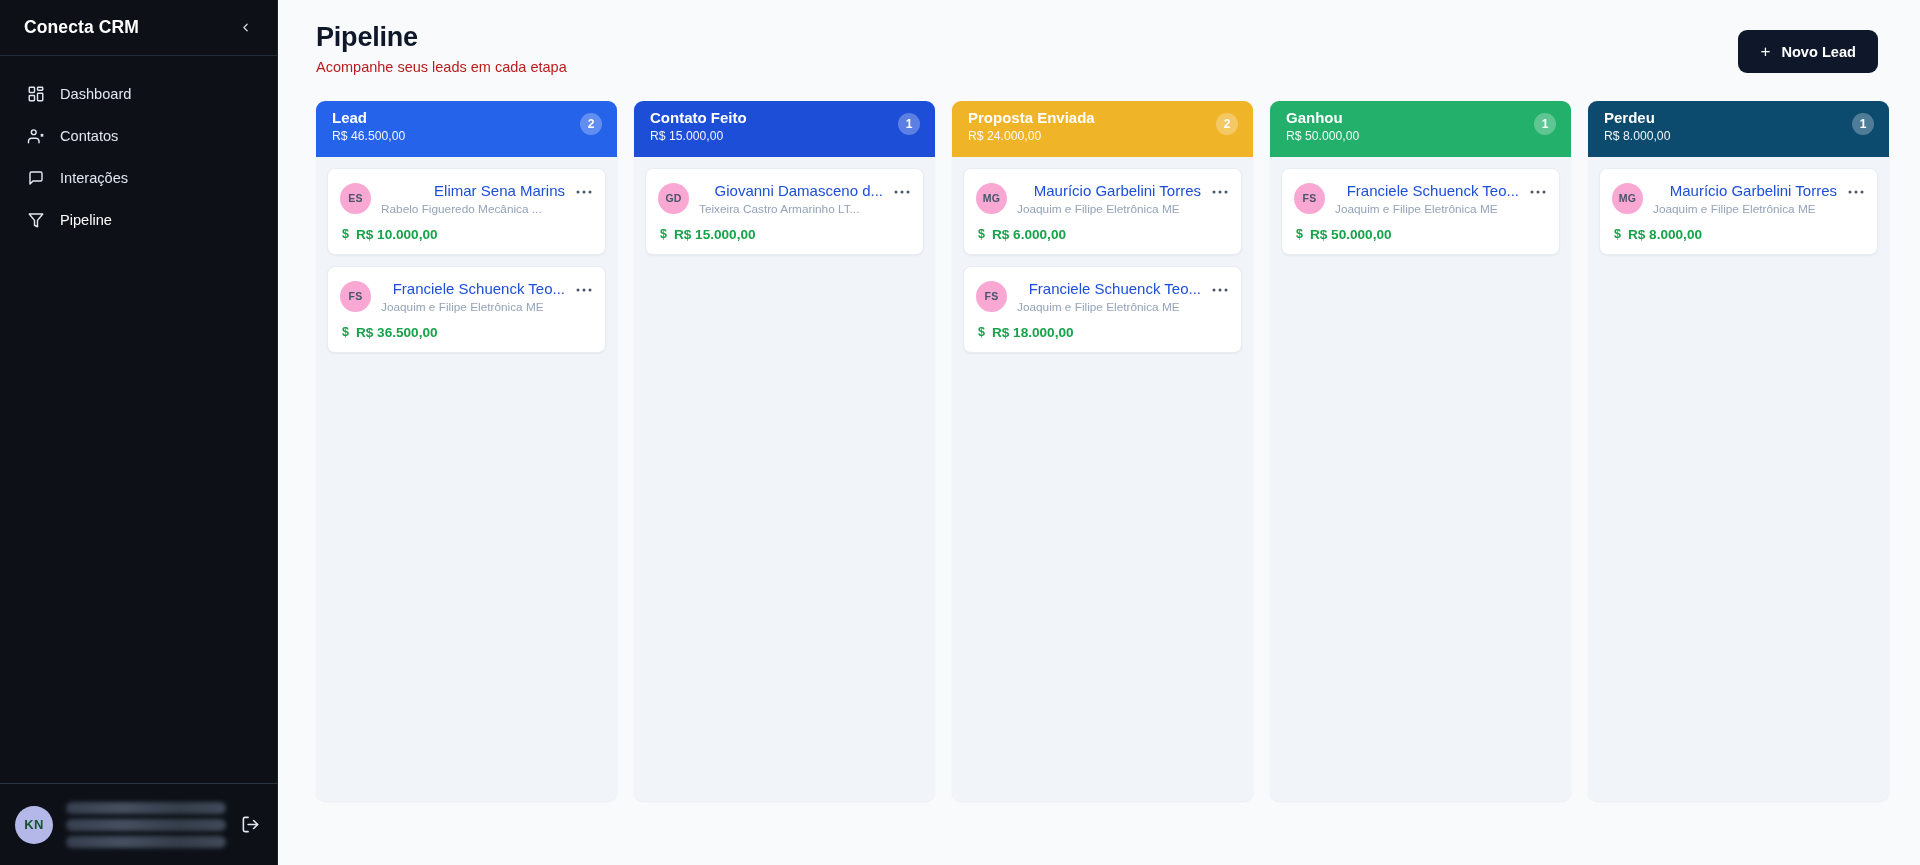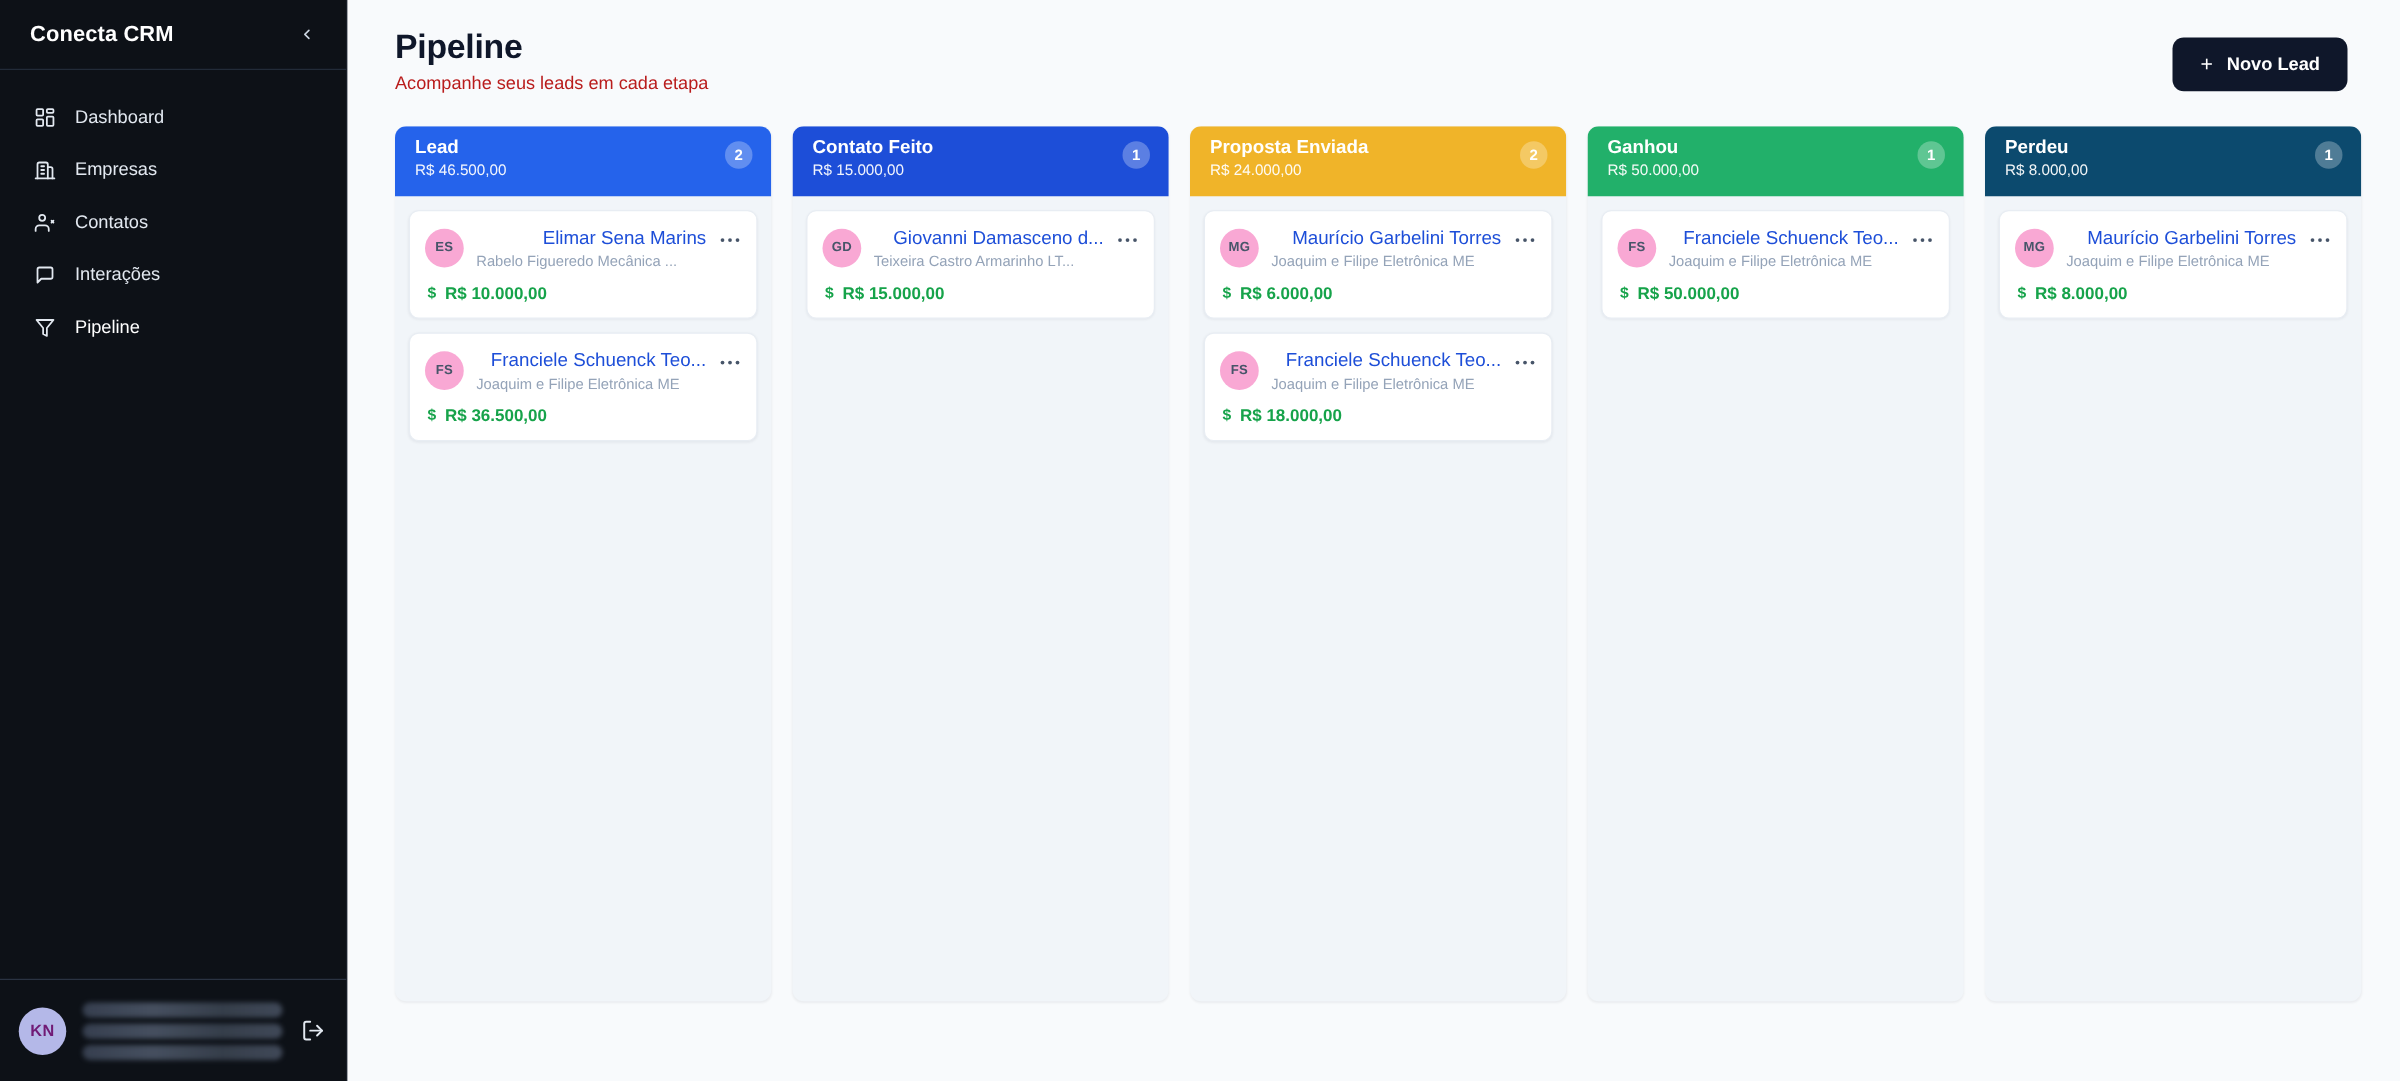--- a/index.html
+++ b/index.html
@@ -52,21 +52,21 @@
 
   .sidebar-spacer { flex: 1 1 auto; }
   .sidebar-foot {
     flex: 0 0 82px;
     border-top: 1px solid #2a3342;
     display: flex; align-items: center; gap: 13px;
     padding: 0 16px 0 15px;
   }
   .avatar {
     width: 38px; height: 38px; flex: 0 0 38px; border-radius: 50%;
-    background: #b4b8e8; color: #701a75;
+    background: #b4b8e8; color: #14532d;
     display: flex; align-items: center; justify-content: center;
     font-size: 13px; font-weight: bold; letter-spacing: .3px;
   }
   .user-lines { flex: 1 1 auto; display: flex; flex-direction: column; gap: 5px; }
   .blur-bar {
     height: 12px; border-radius: 6px;
     background: linear-gradient(90deg,#3a4354 0%,#4b5566 35%,#39424f 70%,#454e5e 100%);
     filter: blur(2.2px); opacity: .92;
   }
   .blur-bar.w1 { width: 100%; }
@@ -200,33 +200,20 @@
         <div class="nav-item">
           <span class="nav-ico">
             <svg width="18" height="18" viewBox="0 0 24 24" fill="none" stroke="currentColor" stroke-width="1.9" stroke-linecap="round" stroke-linejoin="round">
               <rect x="3" y="3" width="7" height="7" rx="1"></rect>
               <rect x="14" y="3" width="7" height="4" rx="1"></rect>
               <rect x="14" y="11" width="7" height="10" rx="1"></rect>
               <rect x="3" y="14" width="7" height="7" rx="1"></rect>
             </svg>
           </span>
           <span class="nav-label">Dashboard</span>
-        </div>
-        <div class="nav-item">
-          <span class="nav-ico">
-            <svg width="18" height="18" viewBox="0 0 24 24" fill="none" stroke="currentColor" stroke-width="1.9" stroke-linecap="round" stroke-linejoin="round">
-              <path d="M4 21V6a2 2 0 0 1 2-2h7a2 2 0 0 1 2 2v15"></path>
-              <path d="M15 9h3a2 2 0 0 1 2 2v10"></path>
-              <line x1="8" y1="8" x2="11" y2="8"></line>
-              <line x1="8" y1="12" x2="11" y2="12"></line>
-              <line x1="8" y1="16" x2="11" y2="16"></line>
-              <line x1="2" y1="21" x2="22" y2="21"></line>
-            </svg>
-          </span>
-          <span class="nav-label">Empresas</span>
         </div>
         <div class="nav-item">
           <span class="nav-ico">
             <svg width="18" height="18" viewBox="0 0 24 24" fill="none" stroke="currentColor" stroke-width="1.9" stroke-linecap="round" stroke-linejoin="round">
               <path d="M16 21v-2a4 4 0 0 0-4-4H6a4 4 0 0 0-4 4v2"></path>
               <circle cx="9" cy="7" r="3.2"></circle>
               <path d="M21 10l-2 2"></path>
               <path d="M19 10l2 2"></path>
             </svg>
           </span>

